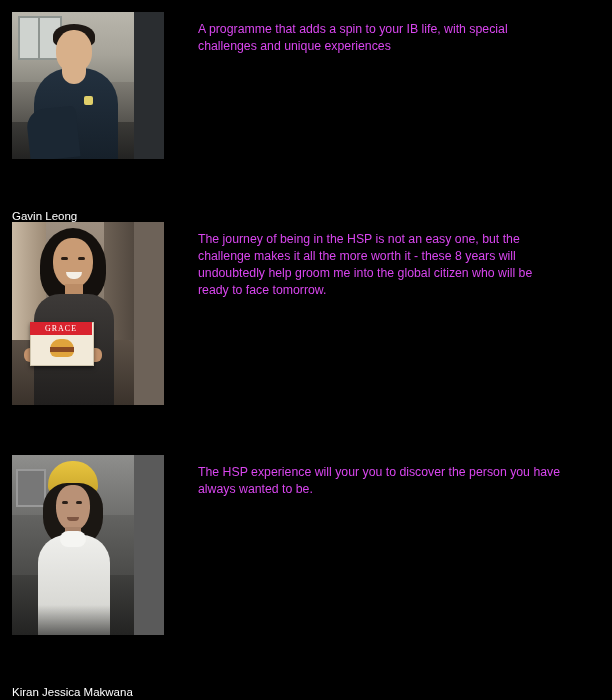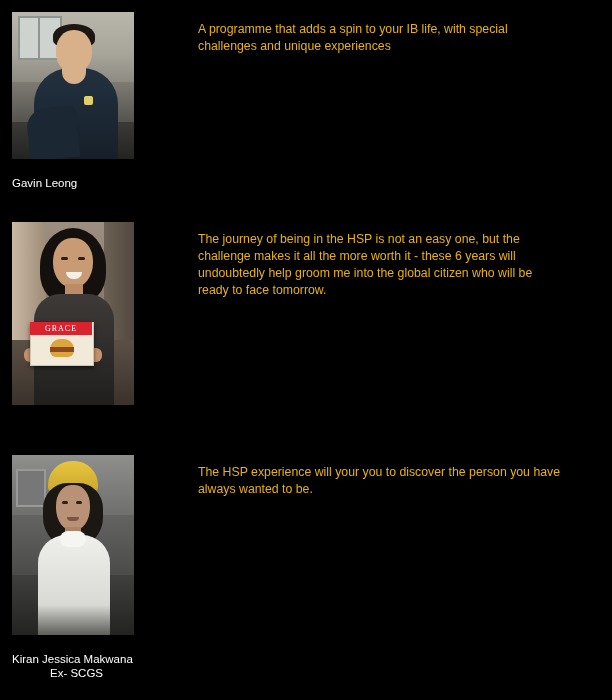--- a/index.html
+++ b/index.html
@@ -31,40 +31,42 @@
     top: 0;
     width: 122px;
     text-align: left;
   }
   .photo-frame {
     width: 122px;
     background: #1a1a1a;
     overflow: hidden;
     position: relative;
     display: block;
+    padding-left: 30px;
   }
   .caption {
     font-size: 11.5px;
     line-height: 14px;
     color: #ffffff;
     padding-top: 3px;
     white-space: pre-line;
+    margin-top: 33px;
   }
   .caption .line2 {
     display: block;
     padding-left: 38px;
   }
   .quote-col {
     position: absolute;
     left: 198px;
     top: 9px;
     width: 368px;
     font-size: 12.3px;
     line-height: 17px;
-    color: #eab308;
+    color: #d946ef;
   }
 
   
   .p1 { height: 147px; background: #2a2d30; }
   .p1 .bg-wall {
     position: absolute; left: 0; top: 0; width: 122px; height: 70px;
     background: linear-gradient(180deg, #b9b6ac 0%, #a7a49a 60%, #8d8b82 100%);
   }
   .p1 .bg-wall2 {
     position: absolute; left: 0; top: 70px; width: 122px; height: 40px;
@@ -257,21 +259,21 @@
         <div class="neck"></div>
           <div class="torso"></div>
         <div class="hand-l"></div>
           <div class="hand-r"></div>
         <div class="box"></div>
           <div class="box-band"></div>
         <div class="box-word">GRACE</div>
         <div class="burger"></div>
       </div>
     </div>
-    <div class="quote-col">The journey of being in the HSP is not an easy one, but the challenge makes it all the more worth it - these 6 years will undoubtedly help groom me into the global citizen who will be ready to face tomorrow.</div>
+    <div class="quote-col">The journey of being in the HSP is not an easy one, but the challenge makes it all the more worth it - these 8 years will undoubtedly help groom me into the global citizen who will be ready to face tomorrow.</div>
   </div>
 
   <div class="testimonial" style="top:455px;">
     <div class="photo-col">
       <div class="photo-frame p3">
         <div class="bgtop"></div>
           <div class="bgmid"></div>
           <div class="bgbot"></div>
         <div class="frame"></div>
         <div class="beanie"></div>

